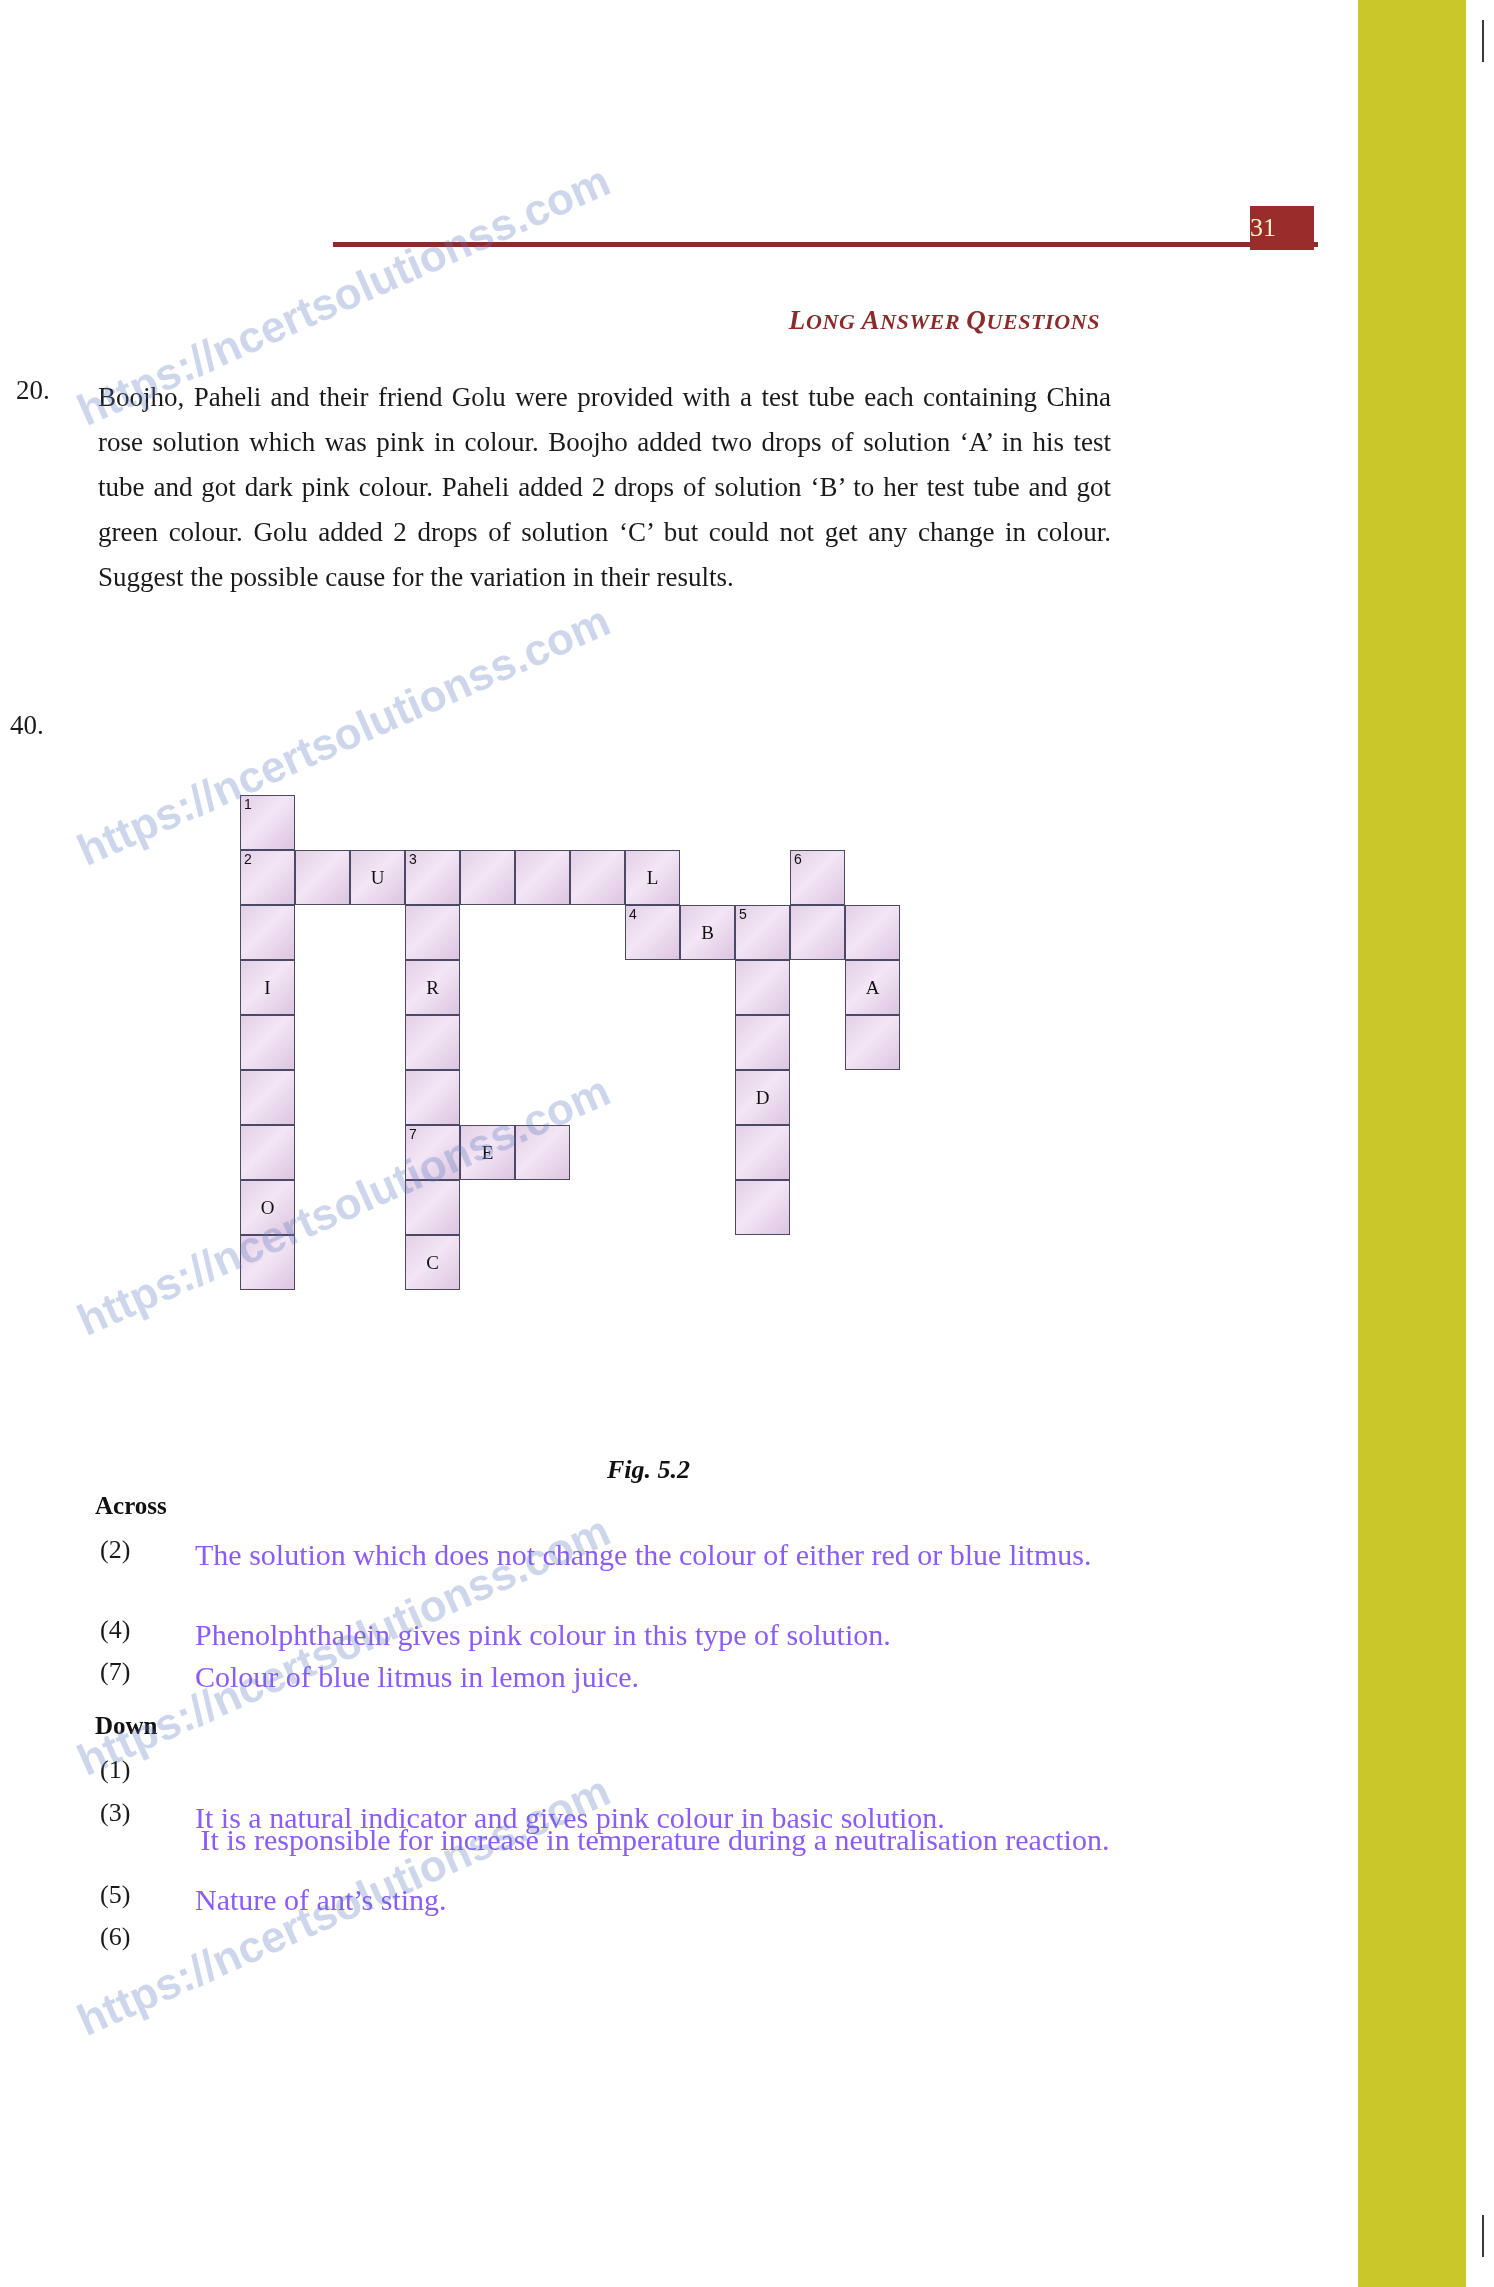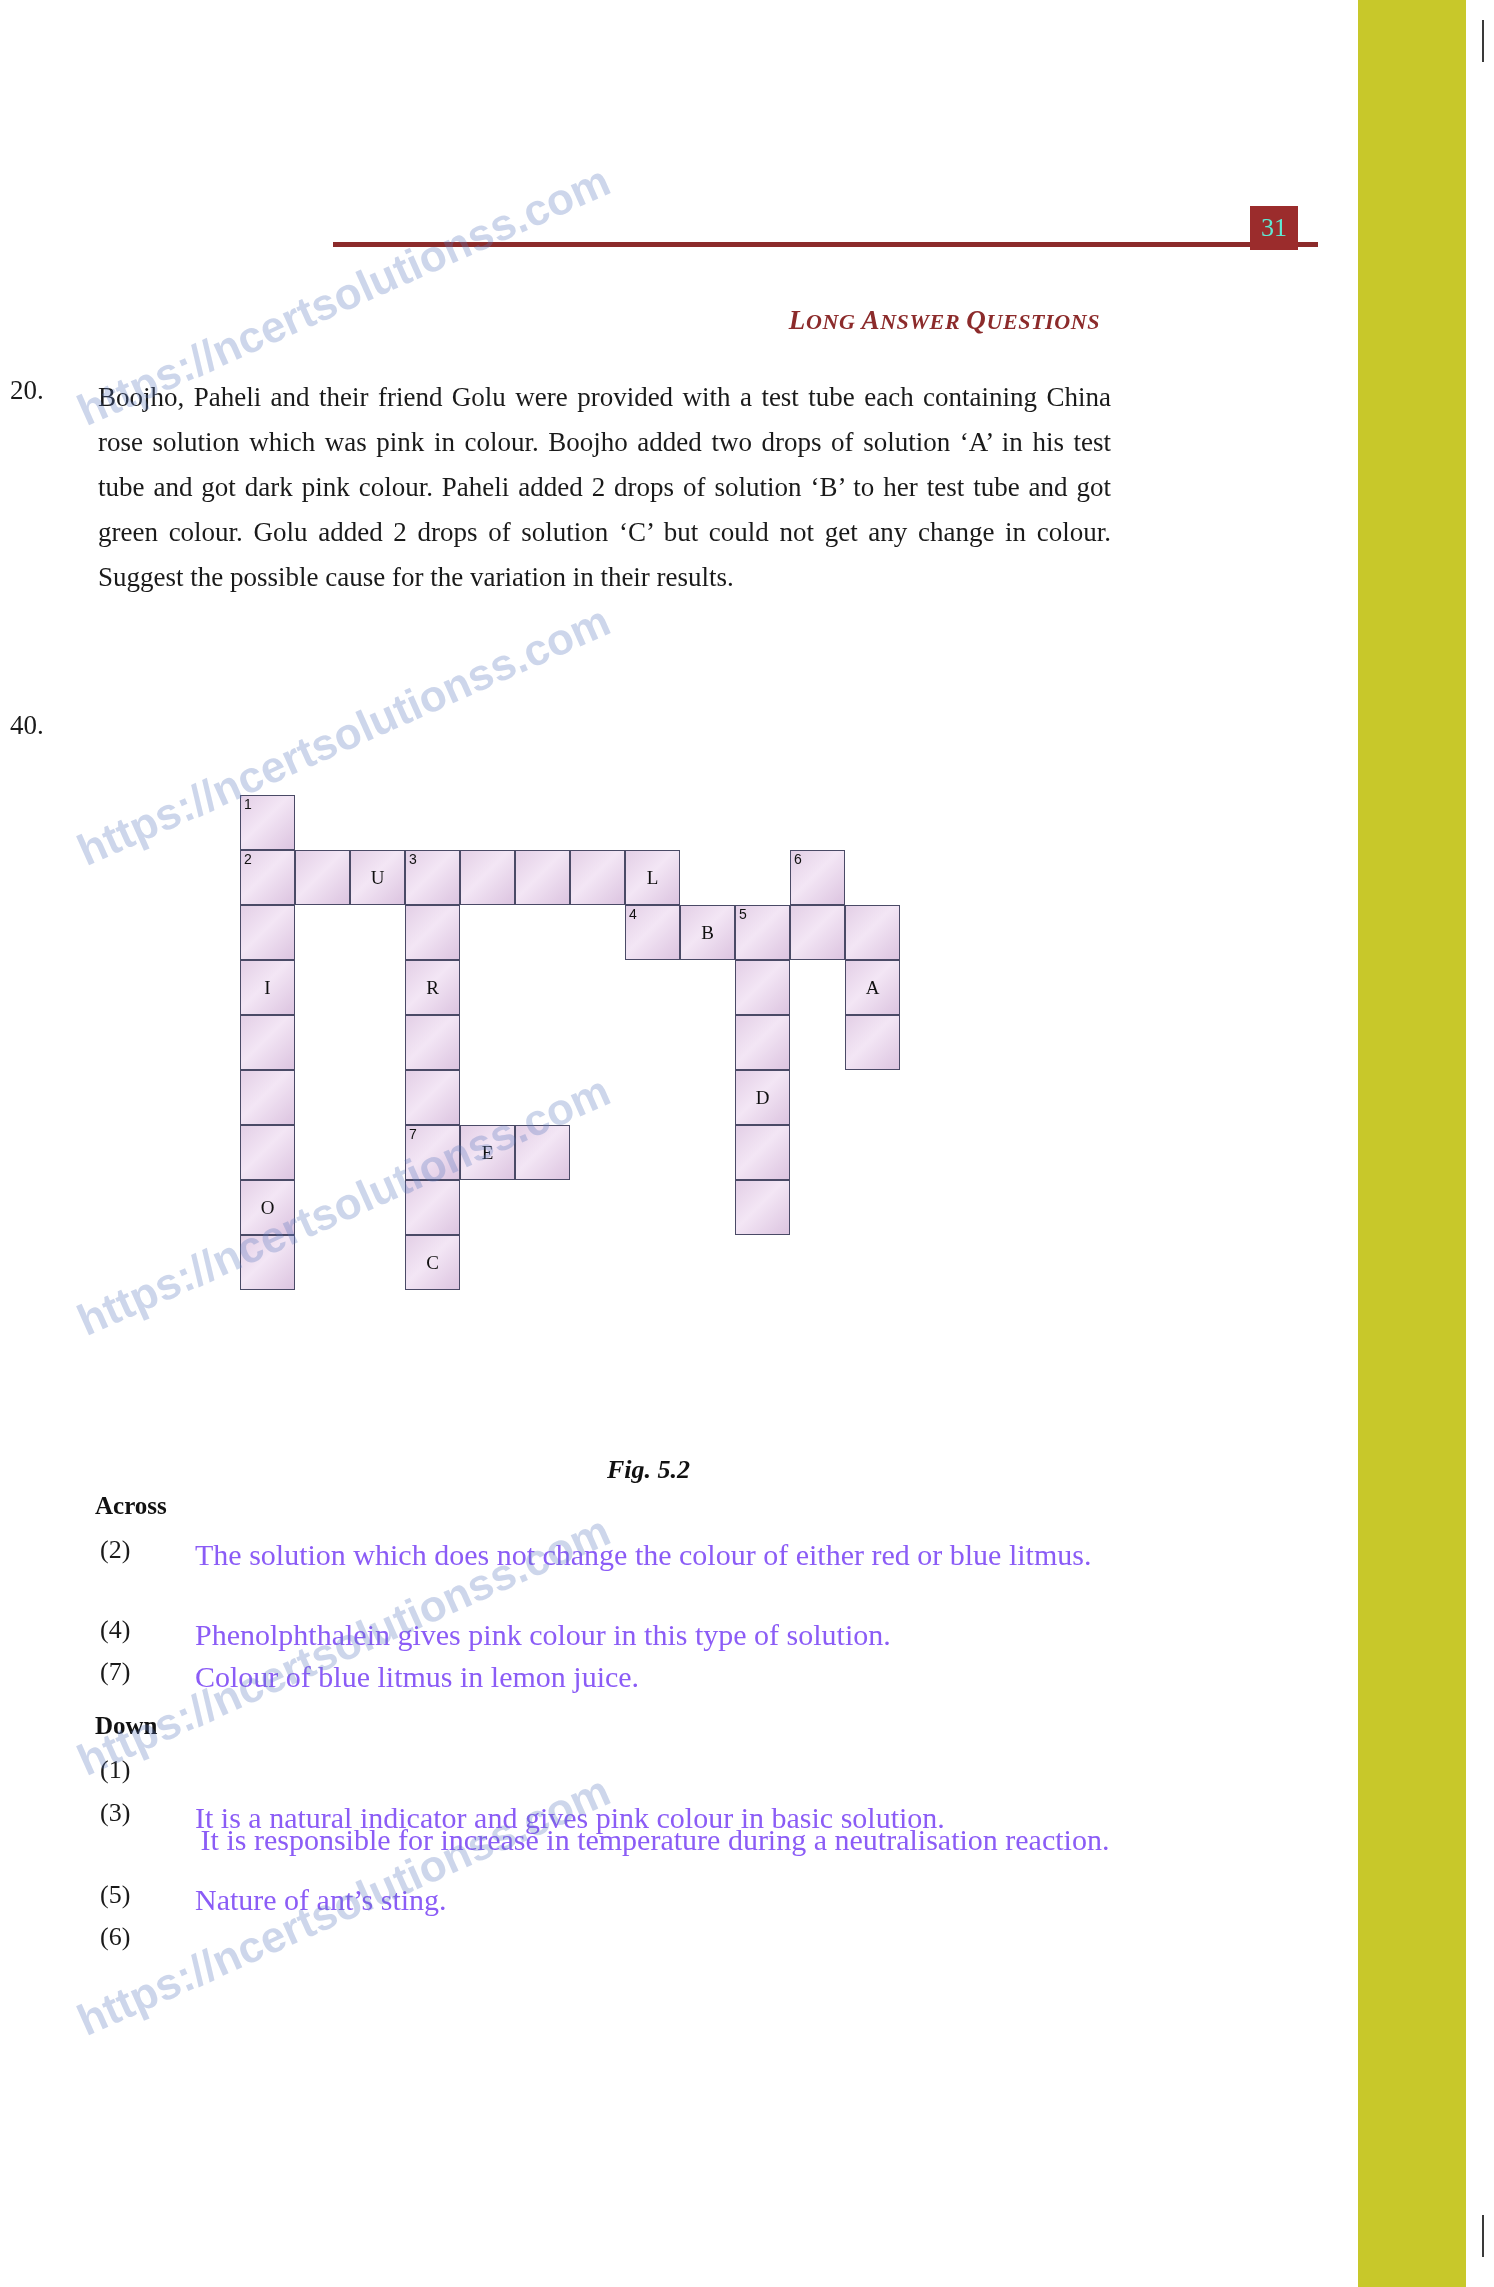--- a/index.html
+++ b/index.html
@@ -37,24 +37,24 @@
     color:#8c2b2b;
     font-size:21px; letter-spacing:.5px;
     white-space:nowrap;
   }
   .hdr-title .cap { font-size:25px; }
   .hdr-rule {
     position:absolute; left:333px; top:242px; width:985px; height:5px;
     background:#8c2b2b;
   }
   .pg-badge {
-    position:absolute; left:1250px; top:206px; width:48px; height:44px;
-    background:#9b2c2c; color:#5eead4;
-    font-family:"Liberation Serif", serif;
-    font-size:26px; text-align:center; line-height:44px;
+    position:absolute; left:1250px; top:206px; width:64px; height:44px;
+    background:#9b2c2c; color:#fef9c3;
+    font-family:"Liberation Serif", serif;
+    font-size:26px; line-height:44px;
   }
   .section-title {
     position:absolute; left:0; top:305px; width:1100px;
     text-align:right;
     color:#8c2b2b;
     font-family:"Liberation Serif", serif;
     font-weight:bold; font-style:italic;
     font-size:22px; letter-spacing:.6px;
   }
   .section-title .cap { font-size:27px; }
@@ -63,21 +63,21 @@
     position:absolute;
     font-size:27px; color:#1a1a1a;
     font-family:"Liberation Serif", serif;
   }
   .qbody {
     position:absolute;
     font-size:27px; color:#1a1a1a; line-height:45px;
     font-family:"Liberation Serif", serif;
     text-align:justify;
   }
-  .q20 { left:10px; top:375px; }
+  .q20 { left:16px; top:375px; }
   .q20b { left:98px; top:375px; width:1013px; }
   .q21 { left:10px; top:710px; }
   .q21b { left:98px; top:710px; width:1013px; }
 
   
   .xw {
     position:absolute; left:240px; top:795px; width:700px; height:640px;
   }
   .cell {
     position:absolute; width:55px; height:55px;

